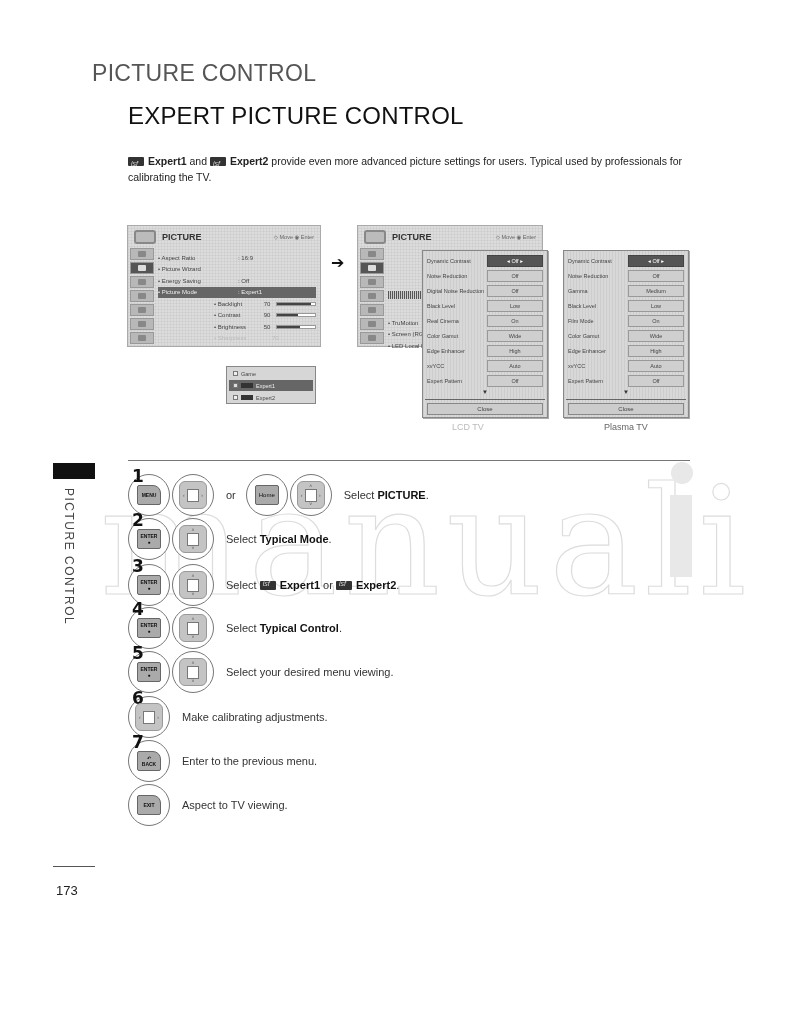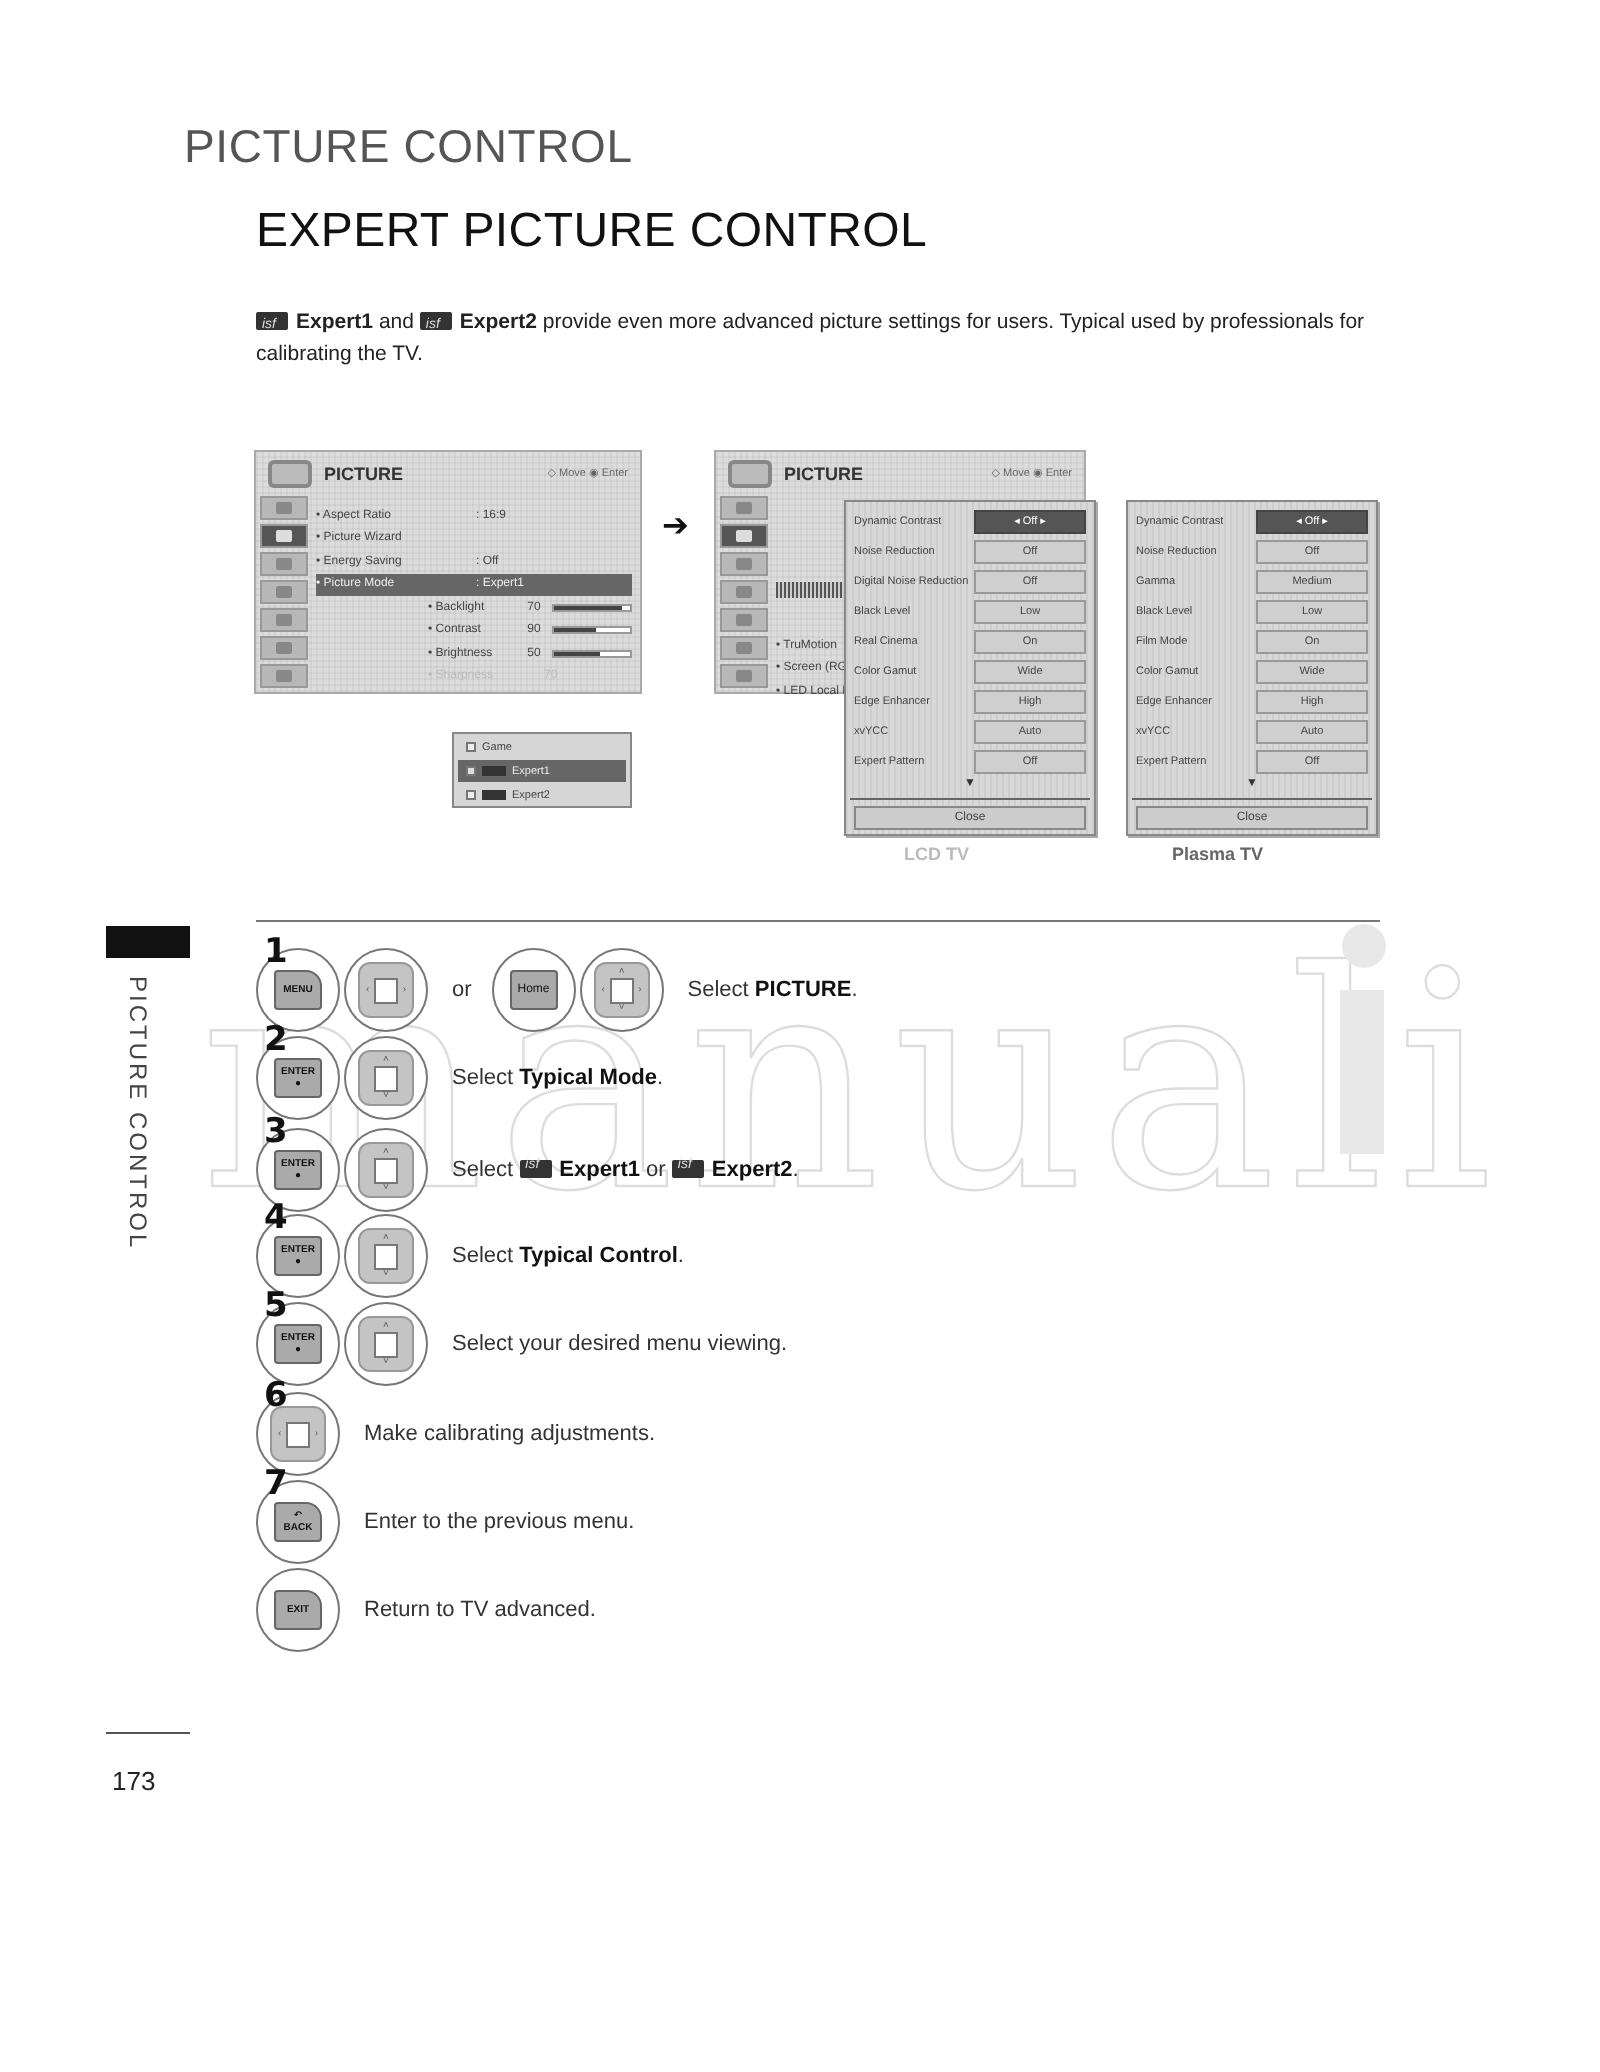--- a/index.html
+++ b/index.html
@@ -49,21 +49,21 @@
   .pop-close { position: absolute; left: 4px; right: 4px; height: 12px; border: 1px solid #888; background: #ccc; text-align: center; font-size: 6px; line-height: 10px; color: #444; }
   .pop-sep { position: absolute; left: 2px; right: 2px; height: 1px; background: #666; }
 
   .mode-dropdown { position: absolute; left: 226px; top: 366px; width: 90px; height: 38px; background: #d6d6d6; border: 1px solid #888; }
   .mode-opt { height: 11px; font-size: 5.5px; display: flex; align-items: center; padding-left: 4px; color: #444; margin: 1px 2px; }
   .mode-opt.hl { background: #666; color: #eee; }
   .mode-opt .cb { width: 5px; height: 5px; border: 1px solid #777; margin-right: 3px; background: #eee; }
   .mode-opt .mb { width: 12px; height: 5px; background: #333; margin-right: 3px; }
 
   .arrow-right { position: absolute; left: 331px; top: 253px; font-size: 16px; font-weight: bold; color: #111; }
-  .caption { position: absolute; font-size: 9px; color: #666; font-weight: bold; }
+  .caption { position: absolute; font-size: 9px; color: #666; }
 
   .divider { position: absolute; left: 128px; top: 460px; width: 562px; height: 1px; background: #777; }
 
   
   .side-block { position: absolute; left: 53px; top: 463px; width: 42px; height: 16px; background: #111; }
   .side-label { position: absolute; left: 62px; top: 488px; writing-mode: vertical-rl; font-size: 12px; letter-spacing: 1.5px; color: #444; }
 
   
   .step { position: absolute; left: 128px; display: flex; align-items: center; z-index: 1; }
   .step-num { position: absolute; left: 4px; top: -8px; font-size: 17px; font-weight: bold; color: #111; font-family: "DejaVu Sans", sans-serif; }
@@ -310,21 +310,21 @@
       <span class="pval">Auto</span>
     </div>
   <div class="pop-row" style="top:124px;">
       <span class="plbl">Expert Pattern</span>
       <span class="pval">Off</span>
     </div>
   <div class="pop-arrow" style="top:138px;">▼</div>
   <div class="pop-sep" style="top:148px;"></div>
   <div class="pop-close" style="top:152px;">Close</div>
 </div>
-<div class="caption" style="left:586px; top:422px;">Plasma TV</div>
+<div class="caption" style="left:604px; top:422px;">Plasma TV</div>
 
 <div class="divider"></div>
 
 <div class="side-block"></div>
 <div class="side-label">PICTURE CONTROL</div>
 
 <div class="step" style="top:474px;">
   <span class="step-num">1</span>
   <div class="btn-circle">
       <div class="btn-key cut">MENU</div>
@@ -444,17 +444,17 @@
         <span>BACK</span>
       </div>
     </div>
   <span class="step-text">Enter to the previous menu.</span>
 </div>
 
 <div class="step" style="top:784px;">
   <div class="btn-circle">
       <div class="btn-key cut">EXIT</div>
     </div>
-  <span class="step-text">Return to TV advanced.</span>
+  <span class="step-text">Aspect to TV viewing.</span>
 </div>
 
 <div class="page-rule"></div>
 <div class="page-num">173</div>
 
 </body></html>

